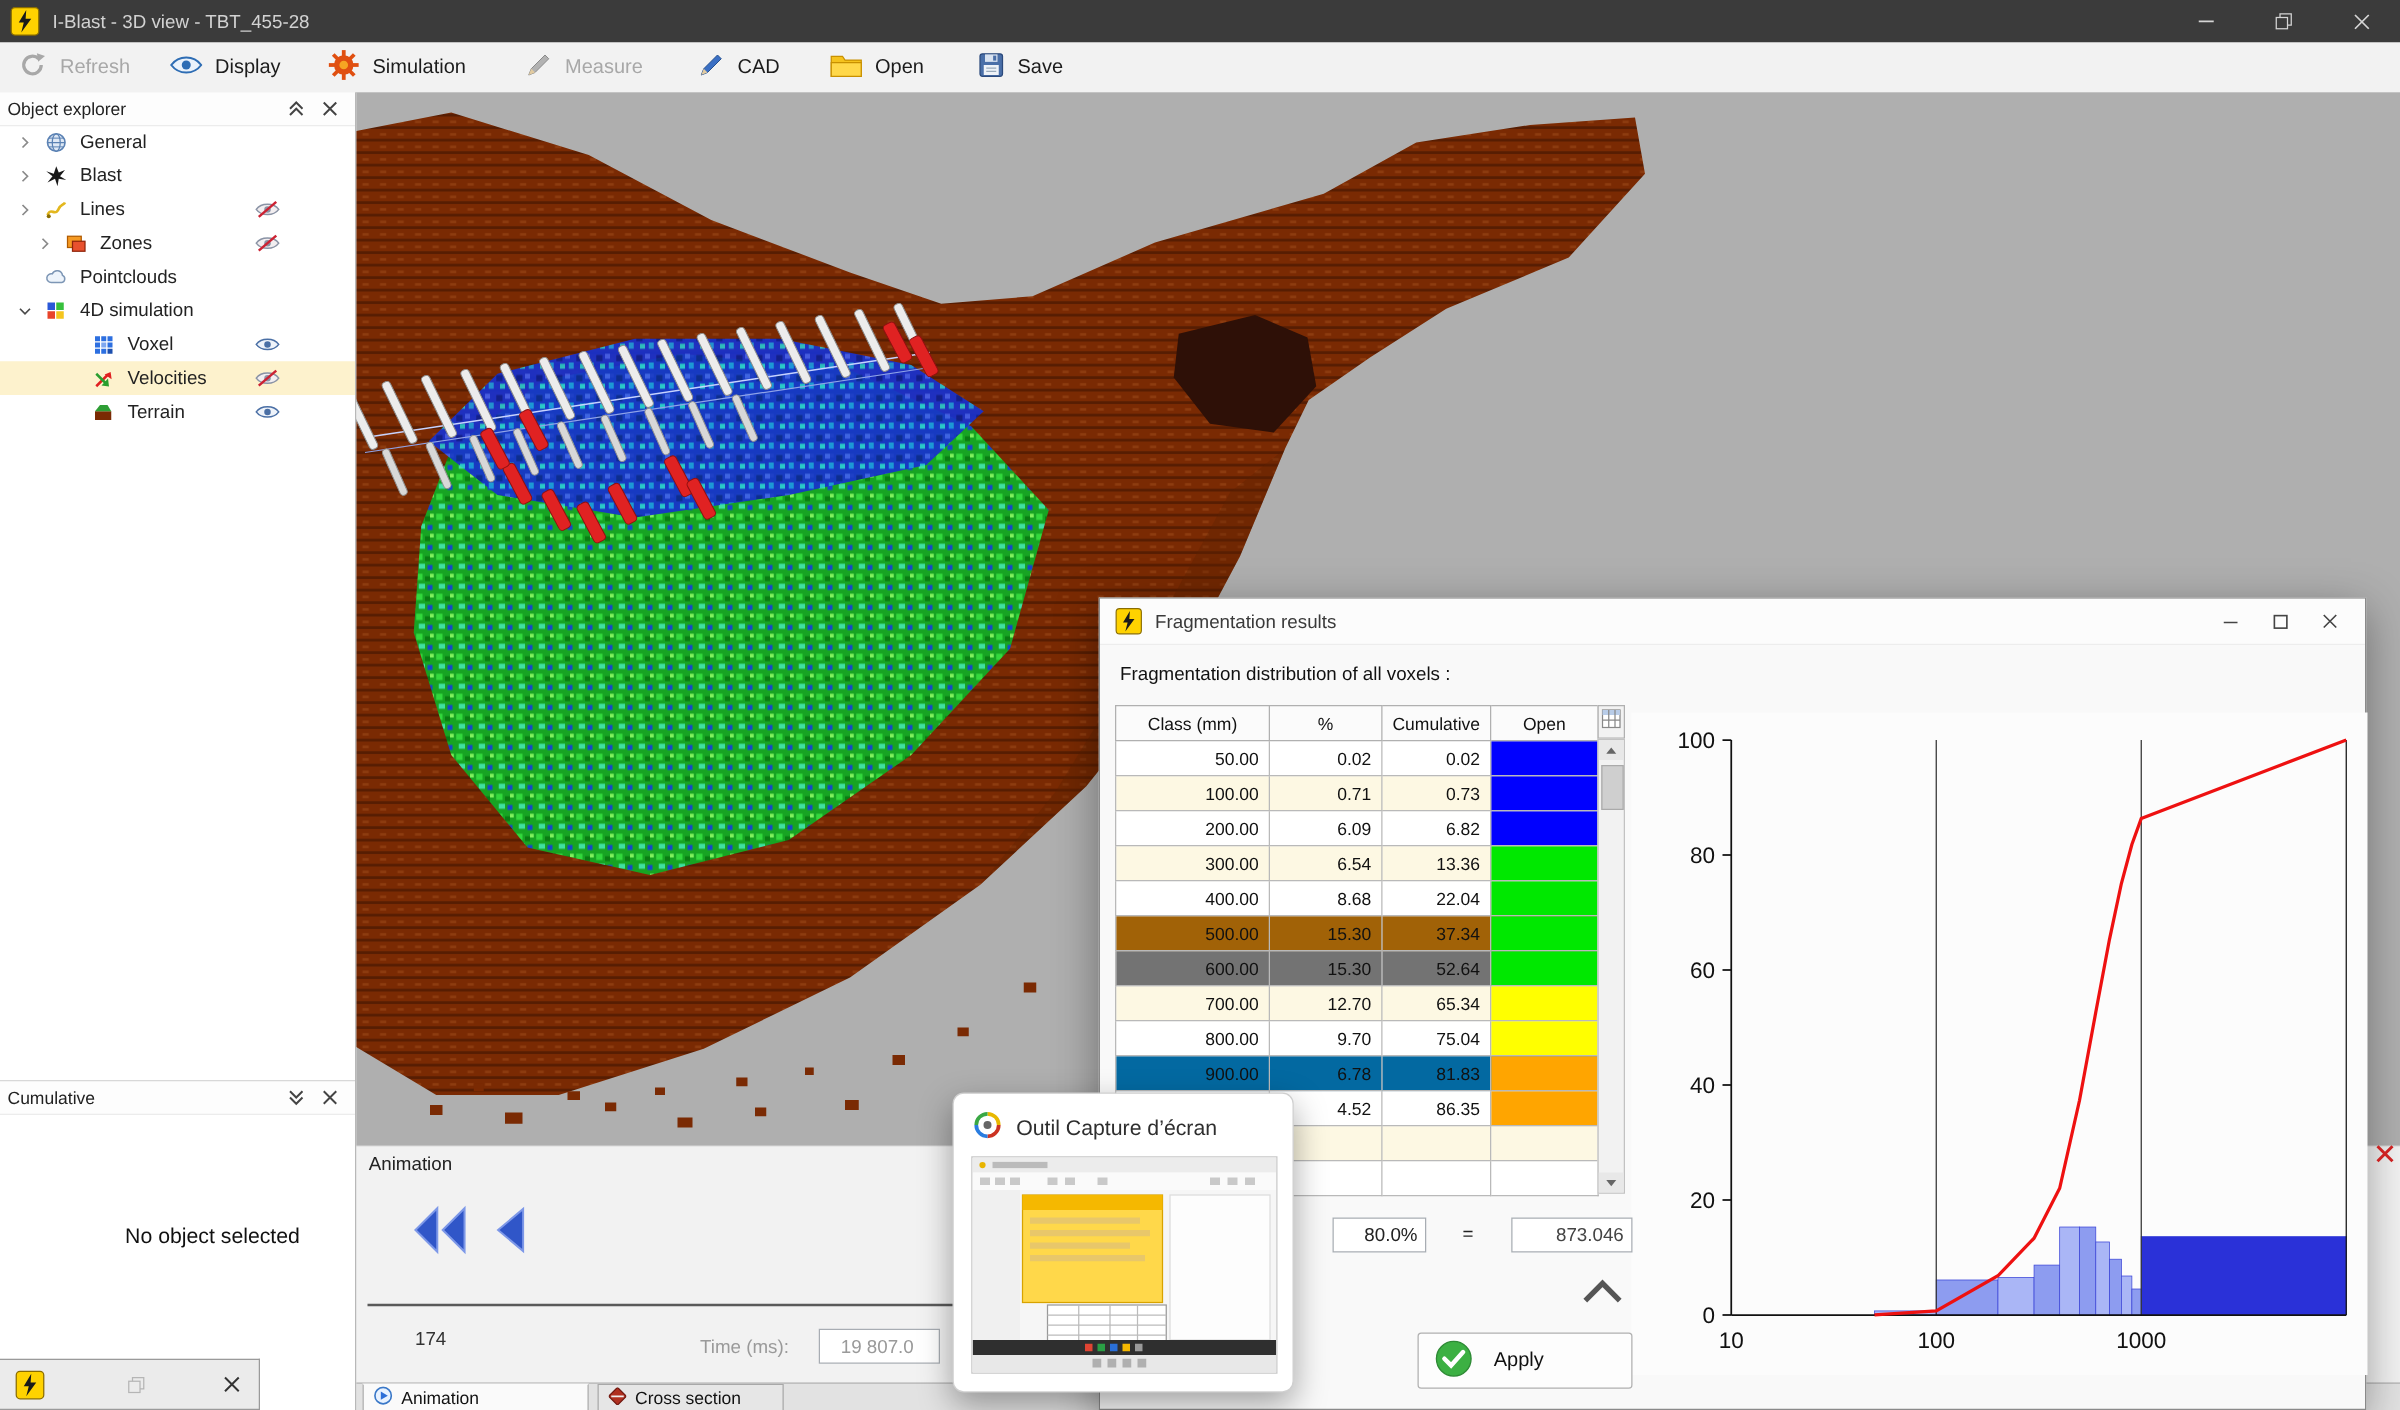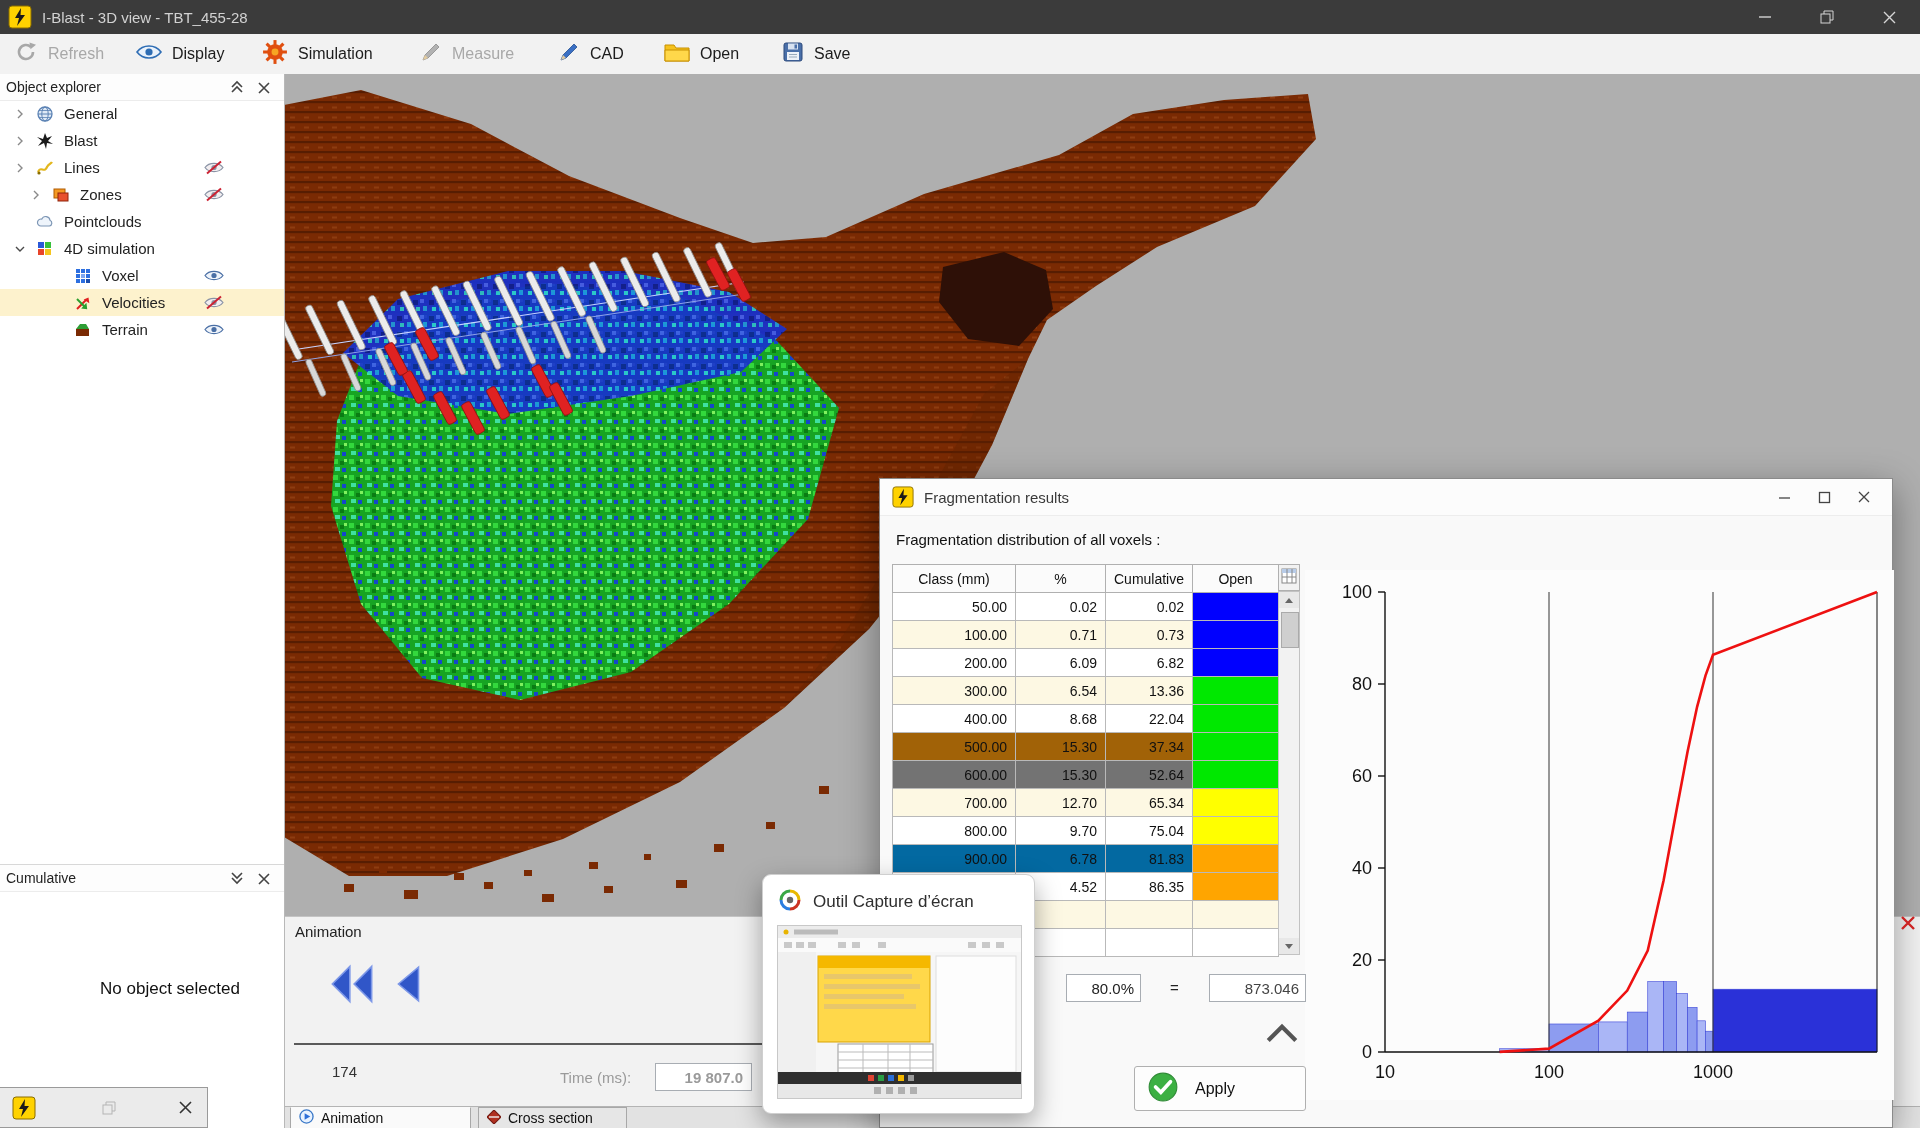--- a/index.html
+++ b/index.html
@@ -42,21 +42,21 @@
   
   .anim-panel{position:absolute;left:284px;top:916px;width:1636px;height:190px;background:#f2f2f2;
               border-top:1px solid #c4c4c4;z-index:2;}
   .anim-title{position:absolute;left:11px;top:6px;font-size:15px;color:#222;}
   .anim-btn{position:absolute;top:44px;background:none;border:none;padding:0;cursor:pointer;}
   .slider-groove{position:absolute;left:10px;top:126px;width:810px;height:2px;background:#5a5a5a;}
   .frame-val{position:absolute;left:48px;top:146px;font-size:15px;color:#333;}
   .time-label{position:absolute;left:276px;top:152px;font-size:15px;color:#9a9a9a;}
   .time-field{position:absolute;left:371px;top:146px;width:97px;height:28px;background:#fff;
               border:1px solid #a8adb3;font-size:15px;color:#9a9a9a;display:flex;
-              align-items:center;justify-content:flex-end;padding-right:8px;box-sizing:border-box;font-weight:bold;}
+              align-items:center;justify-content:flex-end;padding-right:20px;box-sizing:border-box;}
 
   
   .tabs-bar{position:absolute;left:284px;top:1106px;width:1636px;height:22px;background:#e2e2e2;
             border-top:1px solid #b4b4b4;z-index:2;}
   .tab{position:absolute;top:0;height:22px;display:flex;align-items:center;gap:7px;
        font-size:14px;color:#111;border:1px solid #a8a8a8;box-sizing:border-box;padding-left:8px;}
   .tab.active{background:#fafafa;border-top:1px solid #fafafa;}
   .tab.inactive{background:#e6e6e6;}
 
   

